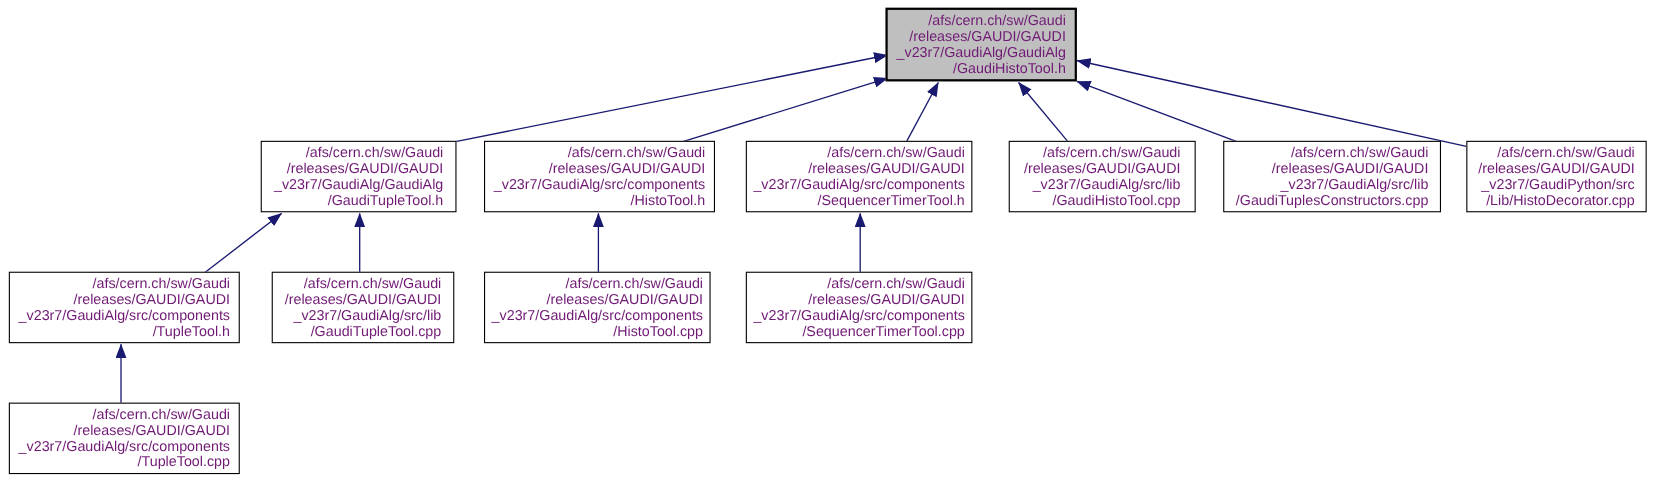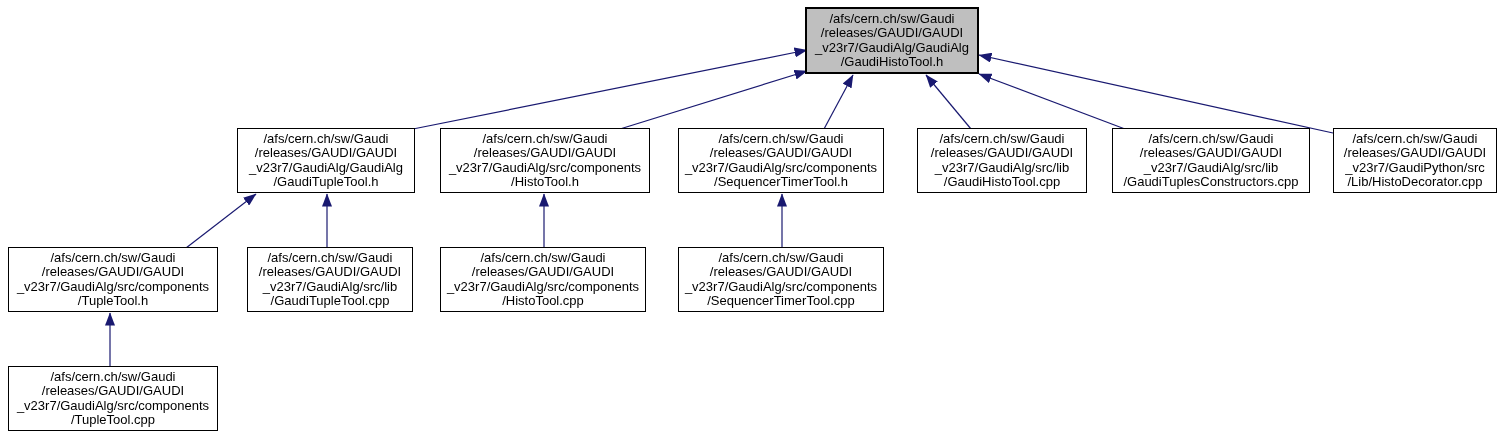--- a/index.html
+++ b/index.html
@@ -29,21 +29,22 @@
   }
   .node.root {
     background: #bfbfbf;
     border: 2px solid #000000;
     cursor: default;
   }
   .lbl {
     white-space: pre-line;
     font-size: 13px;
     line-height: 14.5px;
-    color: #000000;
+    color: #701a75;
+    text-align: right;
   }
 </style>
 </head>
 <body>
 
 <div class="graph">
 
   <svg class="edges" width="1505" height="443">
     <defs>
       <marker id="ah" markerUnits="userSpaceOnUse" markerWidth="14" markerHeight="10" refX="12.5" refY="5" orient="auto">

